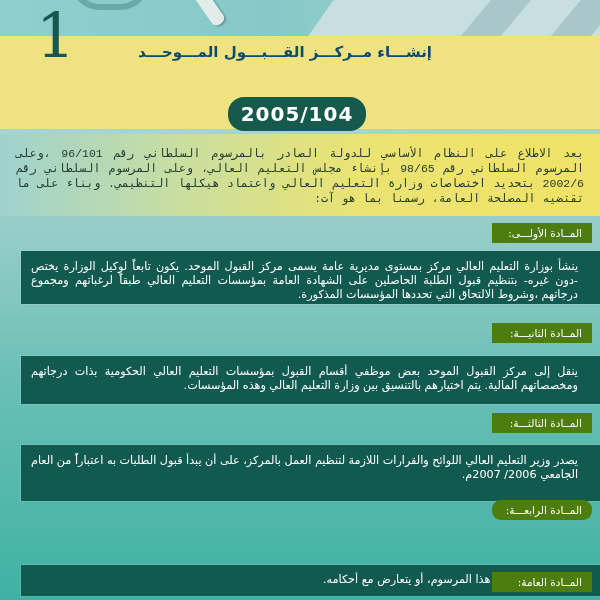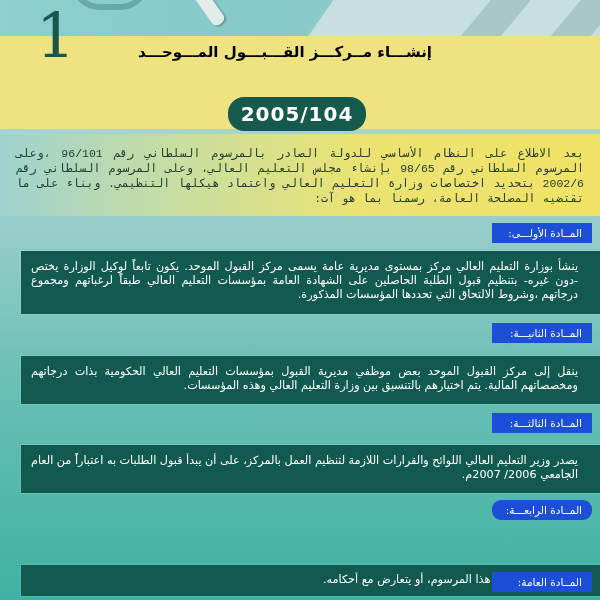--- a/index.html
+++ b/index.html
@@ -42,41 +42,41 @@
       background: #a7d3d3;
     }
     .big-number {
       position: absolute; left: 36px; top: 6px; width: 32px; height: 60px;
       font-family: "DejaVu Serif", serif; font-size: 62px; line-height: 60px;
       color: #17574e; text-align: center;
     }
     .title {
       position: absolute; left: 130px; top: 44px; width: 310px;
       direction: rtl; text-align: center;
-      color: #000000; font-weight: bold; font-size: 15px; line-height: 16px;
+      color: #0c4a6e; font-weight: bold; font-size: 15px; line-height: 16px;
     }
     .decree-badge {
       position: absolute; left: 228px; top: 97px; width: 138px; height: 34px;
       background: #155a4d; border-radius: 16px;
       color: #ffffff; font-weight: bold; font-size: 20px; line-height: 34px;
       text-align: center; letter-spacing: 1px;
     }
     
     .intro {
       position: absolute; left: 0; top: 134px; width: 600px; height: 82px;
       background: linear-gradient(90deg, #9fd2cf 0%, #c9dea0 30%, #ebe372 60%, #f0e266 100%);
       padding: 12px 16px 0 16px;
       direction: rtl; text-align: justify;
       color: #243d33; font-size: 11.5px; line-height: 15px;
       font-family: Liberation Mono, monospace;
     }
     
     .article-heading {
       position: absolute; right: 8px; width: 100px; height: 20px;
-      background: #1d4ed8;
+      background: #4d7c0f;
       color: #ffffff; font-size: 10.5px; line-height: 20px;
       direction: rtl; text-align: right; padding-right: 10px;
     }
     .article-body {
       position: absolute; left: 21px; right: 0;
       background: #125a4f;
       color: #ffffff; font-size: 11.2px; line-height: 14px;
       direction: rtl; text-align: justify;
       padding: 9px 22px 0 10px;
       box-shadow: 0 0 0 1px rgba(255,255,255,0.1);
@@ -101,24 +101,24 @@
 
 <div class="title">
   <div>إنشـــاء مــركـــز القـــبـــول المـــوحـــد</div>
 </div>
 
 <div class="decree-badge">2005/104</div>
 
 <div class="intro">بعد الاطلاع على النظام الأساسي للدولة الصادر بالمرسوم السلطاني رقم 96/101 ،وعلى المرسوم السلطاني رقم 98/65 بإنشاء مجلس التعليم العالي، وعلى المرسوم السلطاني رقم 2002/6 بتحديد اختصاصات وزارة التعليم العالي واعتماد هيكلها التنظيمي. وبناء على ما تقتضيه المصلحة العامة، رسمنا بما هو آت:</div>
 
 <div class="article-heading" style="top:223px;">المــادة الأولـــى:</div>
-<div class="article-body" style="top:251px;height:63px;">ينشأ بوزارة التعليم العالي مركز بمستوى مديرية عامة يسمى مركز القبول الموحد. يكون تابعاً لوكيل الوزارة يختص -دون غيره- بتنظيم قبول الطلبة الحاصلين على الشهادة العامة بمؤسسات التعليم العالي طبقاً لرغباتهم ومجموع درجاتهم ،وشروط الالتحاق التي تحددها المؤسسات المذكورة.</div>
+<div class="article-body" style="top:251px;height:53px;">ينشأ بوزارة التعليم العالي مركز بمستوى مديرية عامة يسمى مركز القبول الموحد. يكون تابعاً لوكيل الوزارة يختص -دون غيره- بتنظيم قبول الطلبة الحاصلين على الشهادة العامة بمؤسسات التعليم العالي طبقاً لرغباتهم ومجموع درجاتهم ،وشروط الالتحاق التي تحددها المؤسسات المذكورة.</div>
 
 <div class="article-heading" style="top:323px;">المــادة الثانيـــة:</div>
-<div class="article-body" style="top:356px;height:48px;">ينقل إلى مركز القبول الموحد بعض موظفي مديرية القبول بمؤسسات التعليم العالي الحكومية بذات درجاتهم ومخصصاتهم المالية. يتم اختيارهم بالتنسيق بين وزارة التعليم العالي وهذه المؤسسات.</div>
+<div class="article-body" style="top:356px;height:48px;">ينقل إلى مركز القبول الموحد بعض موظفي أقسام القبول بمؤسسات التعليم العالي الحكومية بذات درجاتهم ومخصصاتهم المالية. يتم اختيارهم بالتنسيق بين وزارة التعليم العالي وهذه المؤسسات.</div>
 
 <div class="article-heading" style="top:413px;">المــادة الثالثـــة:</div>
-<div class="article-body" style="top:445px;height:48px;">يصدر وزير التعليم العالي اللوائح والقرارات اللازمة لتنظيم العمل بالمركز، على أن يبدأ قبول الطلبات به اعتباراً من العام الجامعي 2006/ 2007م.</div>
+<div class="article-body" style="top:445px;height:56px;">يصدر وزير التعليم العالي اللوائح والقرارات اللازمة لتنظيم العمل بالمركز، على أن يبدأ قبول الطلبات به اعتباراً من العام الجامعي 2006/ 2007م.</div>
 
 <div class="article-heading" style="top:500px;border-radius:9px;">المــادة الرابعـــة:</div>
 <div class="article-body" style="top:565px;height:31px;line-height:14px;padding-top:8px;">يلغى كل ما يخالف هذا المرسوم، أو يتعارض مع أحكامه.</div>
 
 <div class="article-heading" style="top:572px;">المــادة العامة:</div>
 
 </body></html>

